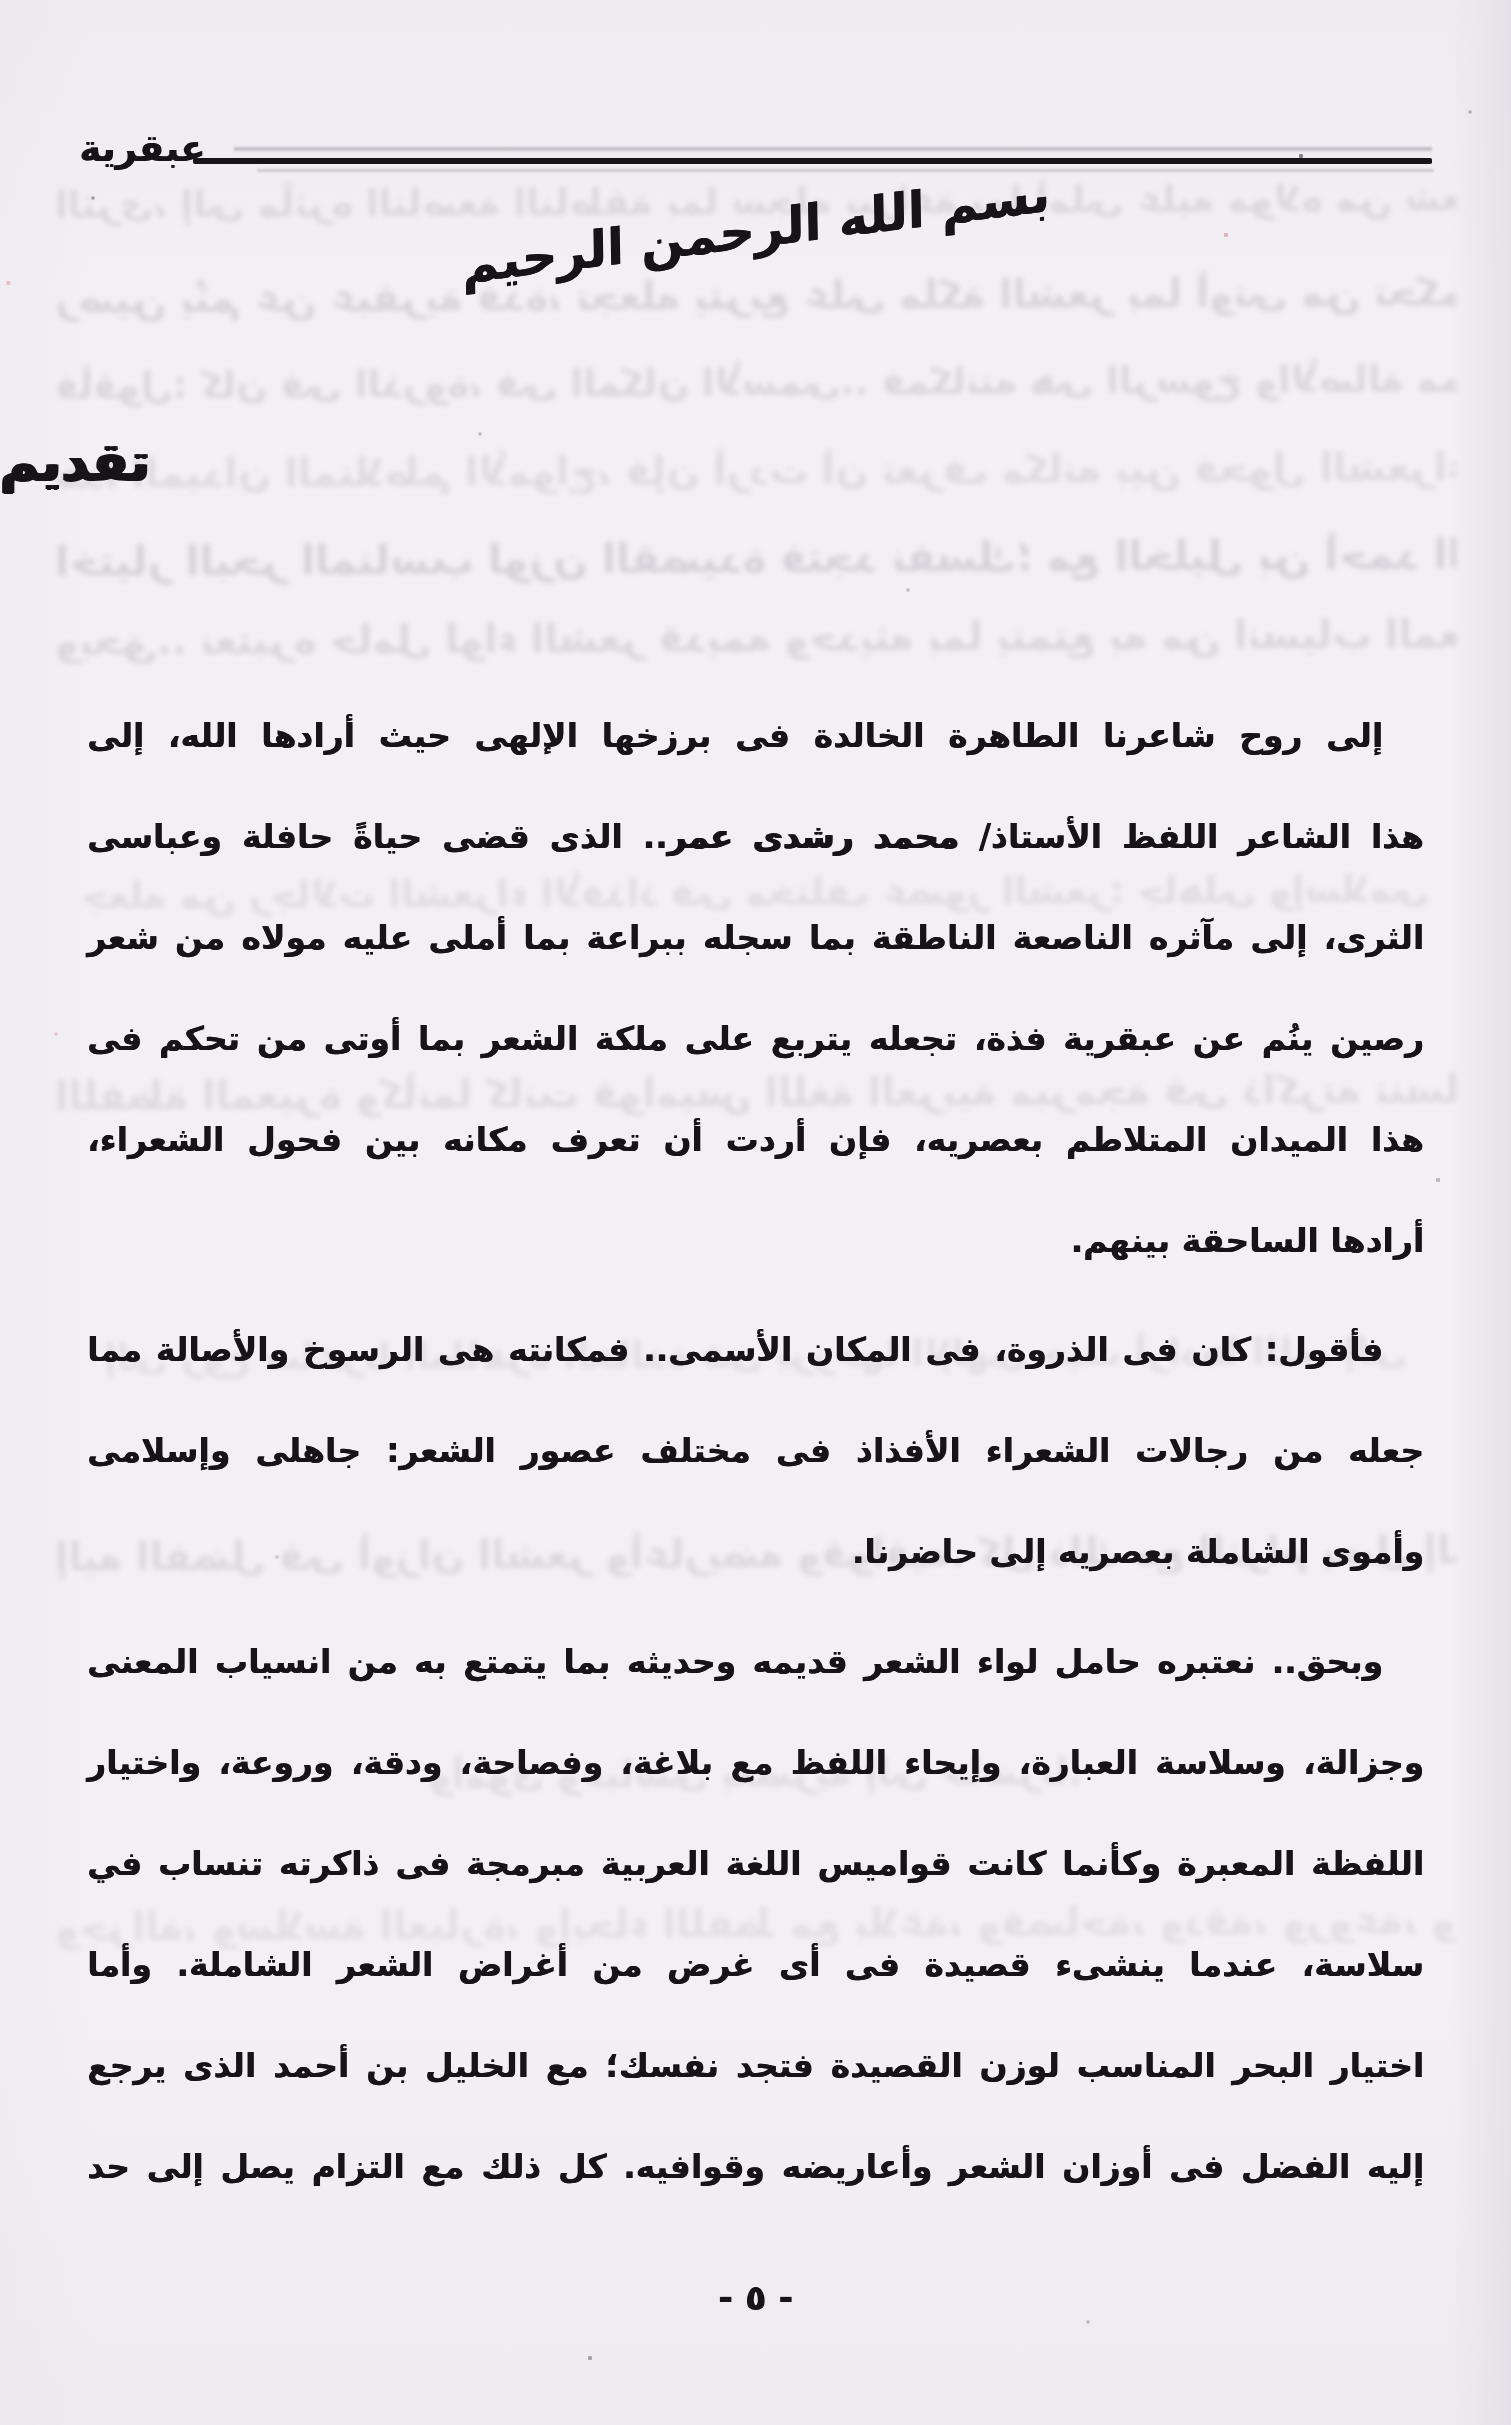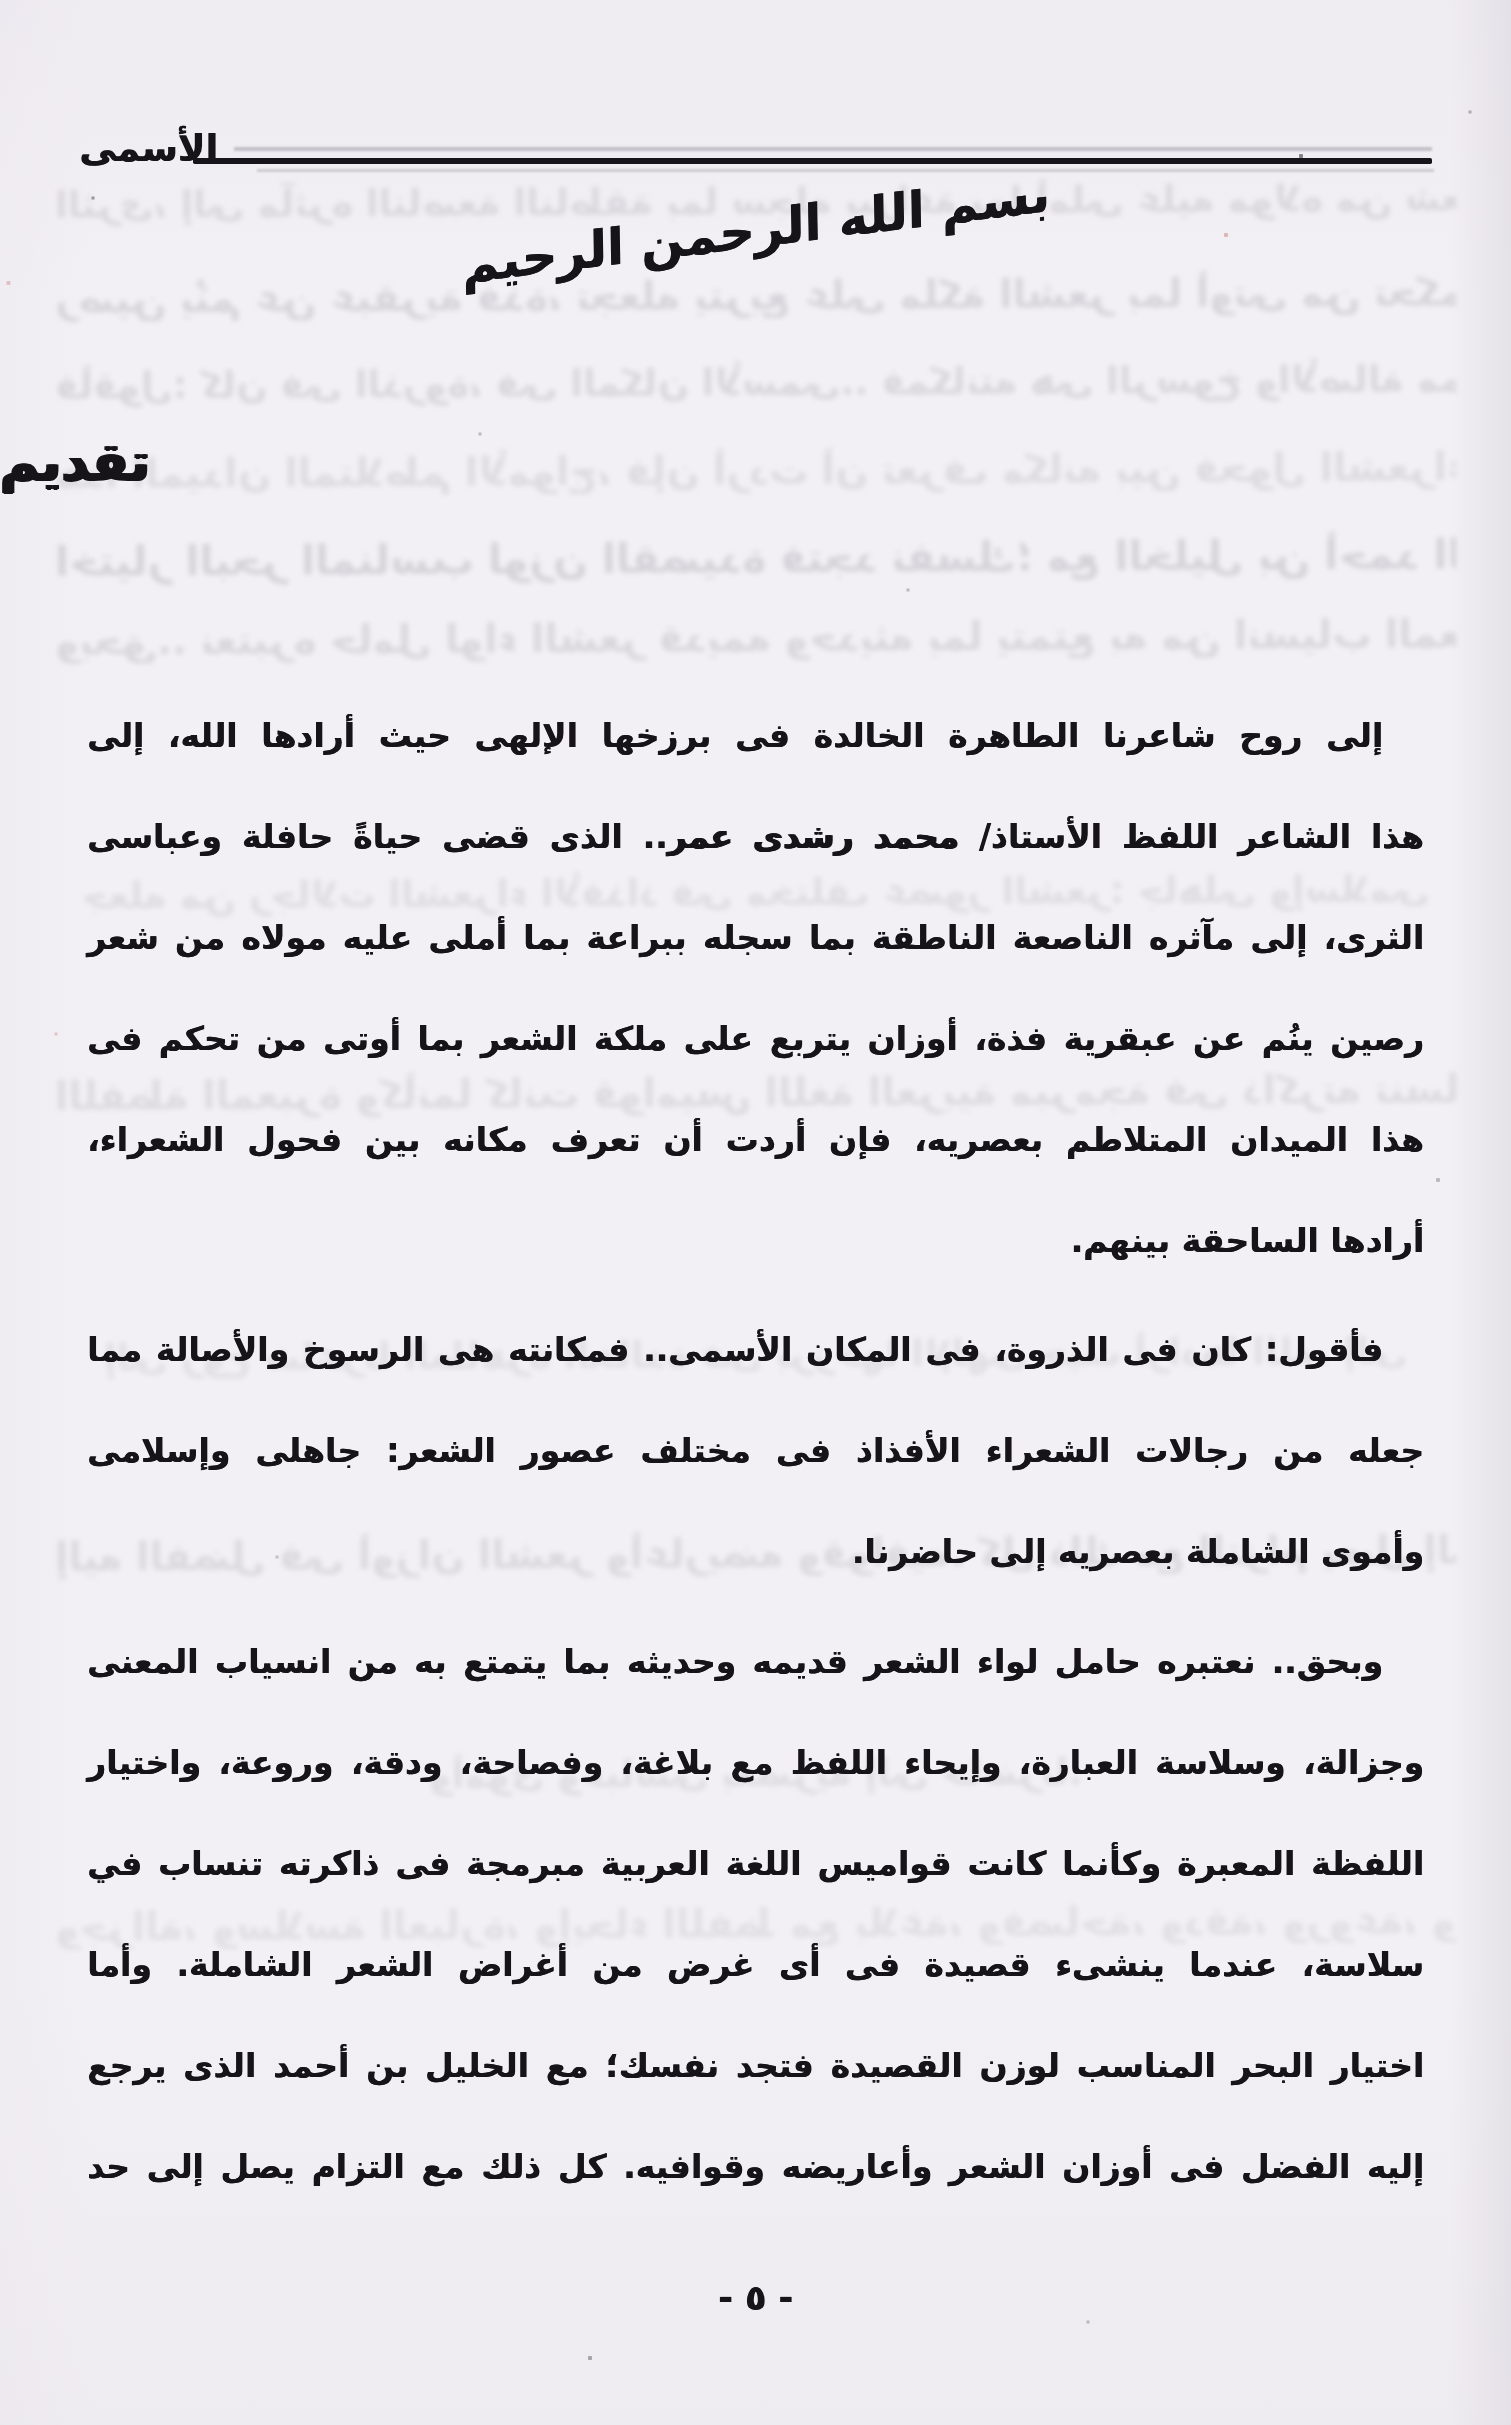--- a/index.html
+++ b/index.html
@@ -96,35 +96,35 @@
 <div class="ghost" style="top:448px;font-size:39px;opacity:0.20;">هذا الميدان المتلاطم الأمواج، فإن أردت أن تعرف مكانه بين فحول الشعراء،</div>
 <div class="ghost" style="top:534px;font-size:41px;opacity:0.28;">اختيار البحر المناسب لوزن القصيدة فتجد نفسك؛ مع الخليل بن أحمد الذى يرجع</div>
 <div class="ghost" style="top:615px;font-size:39px;opacity:0.24;">وبحق.. نعتبره حامل لواء الشعر قديمه وحديثه بما يتمتع به من انسياب المعنى</div>
 <div class="ghost" style="top:871px;font-size:37px;opacity:0.18;">جعله من رجالات الشعراء الأفذاذ فى مختلف عصور الشعر: جاهلى وإسلامى</div>
 <div class="ghost" style="top:1070px;font-size:39px;opacity:0.20;">اللفظة المعبرة وكأنما كانت قواميس اللغة العربية مبرمجة فى ذاكرته تنساب في</div>
 <div class="ghost" style="top:1333px;font-size:37px;opacity:0.16;">إلى روح شاعرنا الطاهرة الخالدة فى برزخها الإلهى حيث أرادها الله، إلى</div>
 <div class="ghost" style="top:1531px;font-size:39px;opacity:0.22;">إليه الفضل فى أوزان الشعر وأعاريضه وقوافيه. كل ذلك مع التزام يصل إلى حد</div>
 <div class="ghost" style="top:1752px;font-size:37px;opacity:0.18;">وأموى وعباسى بعصريه إلى حاضرنا.</div>
 <div class="ghost" style="top:1901px;font-size:39px;opacity:0.16;">وجزالة، وسلاسة العبارة، وإيحاء اللفظ مع بلاغة، وفصاحة، ودقة، وروعة، واختيار</div>
 
-<div class="running-head">الأسمى</div>
+<div class="running-head">عبقرية</div>
 <div class="head-rule"></div>
 
 <div class="basmala-wrap">
   <span class="basmala">بسم الله الرحمن الرحيم</span>
 </div>
 
 <div class="section-title">تقديم</div>
 
 <div class="textcol">
   <div class="para">
     <div class="line indent">إلى روح شاعرنا الطاهرة الخالدة فى برزخها الإلهى حيث أرادها الله، إلى</div>
     <div class="line"><span>هذا الشاعر اللفظ الأستاذ/ </span><span class="poet-name">محمد رشدى عمر</span><span>.. الذى قضى حياةً حافلة وعباسى</span></div>
     <div class="line">الثرى، إلى مآثره الناصعة الناطقة بما سجله ببراعة بما أملى عليه مولاه من شعر</div>
-    <div class="line">رصين ينُم عن عبقرية فذة، أوزان يتربع على ملكة الشعر بما أوتى من تحكم فى</div>
+    <div class="line">رصين ينُم عن عبقرية فذة، تجعله يتربع على ملكة الشعر بما أوتى من تحكم فى</div>
     <div class="line">هذا الميدان المتلاطم بعصريه، فإن أردت أن تعرف مكانه بين فحول الشعراء،</div>
     <div class="line endline">أرادها الساحقة بينهم.</div>
   </div>
   <div class="para">
     <div class="line indent">فأقول: كان فى الذروة، فى المكان الأسمى.. فمكانته هى الرسوخ والأصالة مما</div>
     <div class="line">جعله من رجالات الشعراء الأفذاذ فى مختلف عصور الشعر: جاهلى وإسلامى</div>
     <div class="line endline">وأموى الشاملة بعصريه إلى حاضرنا.</div>
   </div>
   <div class="para">
     <div class="line indent">وبحق.. نعتبره حامل لواء الشعر قديمه وحديثه بما يتمتع به من انسياب المعنى</div>

